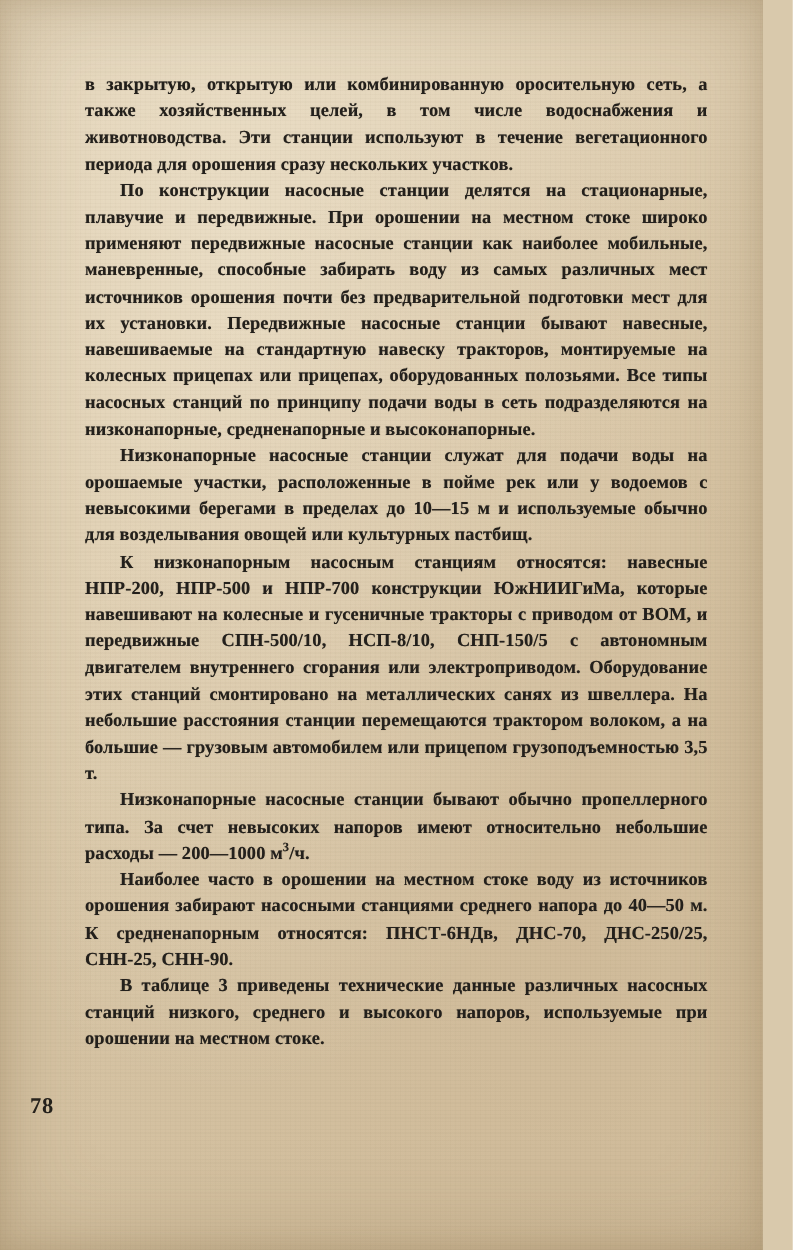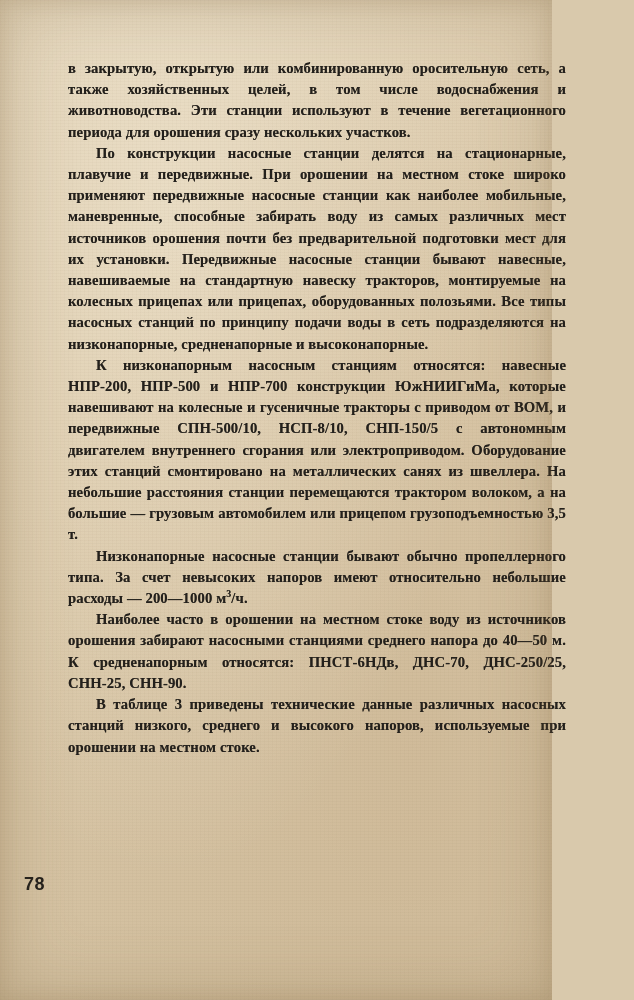--- a/index.html
+++ b/index.html
@@ -8,21 +8,21 @@
   }
   body {
     width: 634px;
     height: 1000px;
     background: #d9c9ac;
     font-family: "Liberation Serif", serif;
     overflow: hidden;
   }
   .page {
     position: relative;
-    width: 552px;
+    width: 610px;
     height: 1000px;
     background:
       radial-gradient(ellipse at 30% 20%, rgba(255,250,235,0.35), rgba(255,250,235,0) 60%),
       radial-gradient(ellipse at 75% 75%, rgba(196,170,134,0.35), rgba(196,170,134,0) 65%),
       linear-gradient(175deg, #e0d0b4 0%, #dbc9aa 40%, #d3c0a0 100%);
   }
   .grain {
     position: absolute;
     inset: 0;
     pointer-events: none;
@@ -59,37 +59,38 @@
   .text-body p.noindent {
     text-indent: 0;
   }
   .page-number {
     position: absolute;
     left: 24px;
     top: 874px;
     font-size: 18px;
     font-weight: 700;
     color: #23201c;
-    font-family: Liberation Sans, sans-serif;
+    font-family: Liberation Serif, serif;
     letter-spacing: 0.5px;
   }
   sup {
     font-size: 0.68em;
     vertical-align: super;
     line-height: 0;
   }
 </style>
 </head>
 <body>
 
 <div class="page">
 
   <div class="text-body">
     <p class="noindent">в закрытую, открытую или комбинированную оросительную сеть, а также хозяйственных целей, в том числе водоснабжения и животноводства. Эти станции используют в течение вегетационного периода для орошения сразу нескольких участков.</p>
     <p>По конструкции насосные станции делятся на стационарные, плавучие и передвижные. При орошении на местном стоке широко применяют передвижные насосные станции как наиболее мобильные, маневренные, способные забирать воду из самых различных мест источников орошения почти без предварительной подготовки мест для их установки. Передвижные насосные станции бывают навесные, навешиваемые на стандартную навеску тракторов, монтируемые на колесных прицепах или прицепах, оборудованных полозьями. Все типы насосных станций по принципу подачи воды в сеть подразделяются на низконапорные, средненапорные и высоконапорные.</p>
+    <p>Низконапорные насосные станции служат для подачи воды на орошаемые участки, расположенные в пойме рек или у водоемов с невысокими берегами в пределах до 10—15 м и используемые обычно для возделывания овощей или культурных пастбищ.</p>
     <p>К низконапорным насосным станциям относятся: навесные НПР-200, НПР-500 и НПР-700 конструкции ЮжНИИГиМа, которые навешивают на колесные и гусеничные тракторы с приводом от ВОМ, и передвижные СПН-500/10, НСП-8/10, СНП-150/5 с автономным двигателем внутреннего сгорания или электроприводом. Оборудование этих станций смонтировано на металлических санях из швеллера. На небольшие расстояния станции перемещаются трактором волоком, а на большие — грузовым автомобилем или прицепом грузоподъемностью 3,5 т.</p>
     <p><span>Низконапорные насосные станции бывают обычно пропеллерного типа. За счет невысоких напоров имеют относительно небольшие расходы — 200—1000 м</span><sup>3</sup><span>/ч.</span></p>
     <p>Наиболее часто в орошении на местном стоке воду из источников орошения забирают насосными станциями среднего напора до 40—50 м. К средненапорным относятся: ПНСТ-6НДв, ДНС-70, ДНС-250/25, СНН-25, СНН-90.</p>
     <p>В таблице 3 приведены технические данные различных насосных станций низкого, среднего и высокого напоров, используемые при орошении на местном стоке.</p>
   </div>
 
   <div class="page-number">78</div>
 
   <div class="grain"></div>
   <div class="edge-shade"></div>

